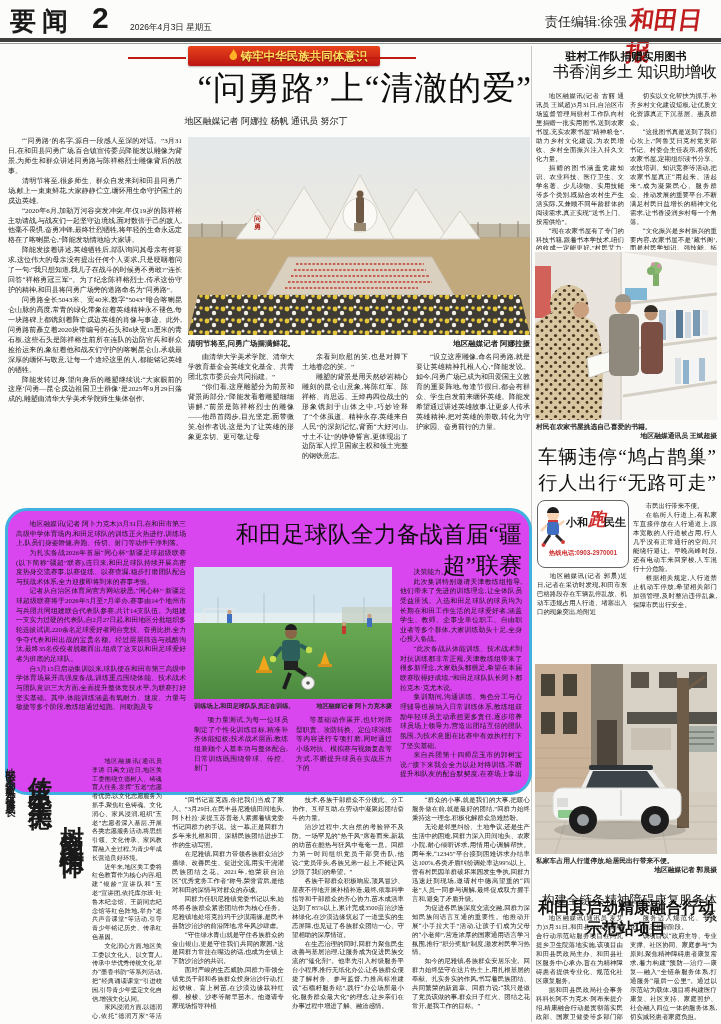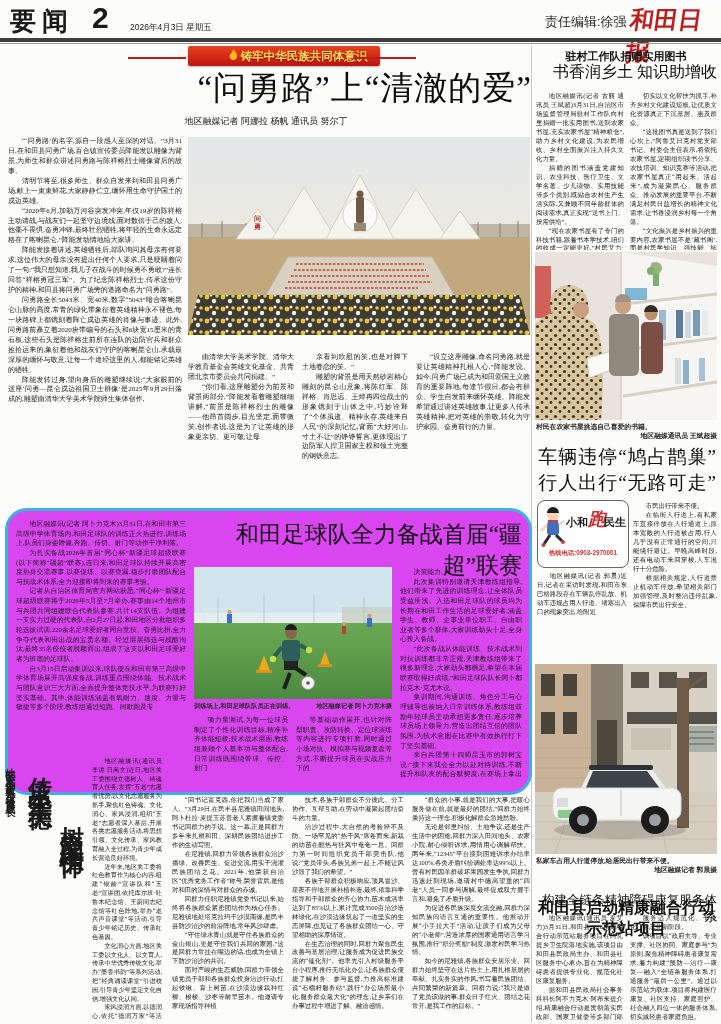--- a/index.html
+++ b/index.html
@@ -103,20 +103,24 @@
       <polygon points="100,120 244,120 266,158 78,158" fill="#d9d0c0" stroke="#c4bbaa"></polygon>
       <g stroke="#c23b2e" stroke-width="1.4" stroke-dasharray="2.5 1.6">
         <line x1="108" y1="127" x2="236" y2="127"></line>
           <line x1="106" y1="133" x2="238" y2="133"></line>
         <line x1="103" y1="139" x2="241" y2="139"></line>
           <line x1="100" y1="145" x2="244" y2="145"></line>
         <line x1="97" y1="151" x2="230" y2="151"></line>
       </g>
       <polygon points="10,158 332,158 342,198 0,198" fill="url(#flw)"></polygon>
     </svg>
+  </div>
+  <div class="abs cap flexcap" style="left:188px;top:339px;width:342px;font-size:7.5px;">
+    <span>清明节将至,问勇广场摆满鲜花。</span>
+    <span>地区融媒记者  阿娜拉摄</span>
   </div>
 
   <div class="col" style="left:188px;top:353px;width:106px;height:108px;">
       <p>由清华大学美术学院、清华大学教育基金会英雄文化基金、共青团北京市委员会共同捐建。”</p>
       <p>“你们看,这座雕塑分为前景和背景两部分,”降能发看着雕塑细细讲解,“前景是陈祥榕烈士的雕像——他昂首阔步,目光坚定,面带微笑,创作者说,这是为了让英雄的形象更亲切、更可敬,让母</p>
     </div>
   <div class="col" style="left:302px;top:353px;width:106px;height:108px;">
       <p>亲看到欣慰的笑,也是对脚下土地眷恋的笑。”</p>
       <p>雕塑的背景是用天然砂岩精心雕刻的昆仑山意象,将陈红军、陈祥榕、肖思远、王焯冉四位战士的形象镌刻于山体之中,巧妙诠释了“个体虽逝、精神永存,英雄来自人民”的深刻记忆,背面“大好河山,寸土不让”的铮铮誓言,更体现出了边防军人捍卫国家主权和领土完整的钢铁意志。</p>
     </div>

